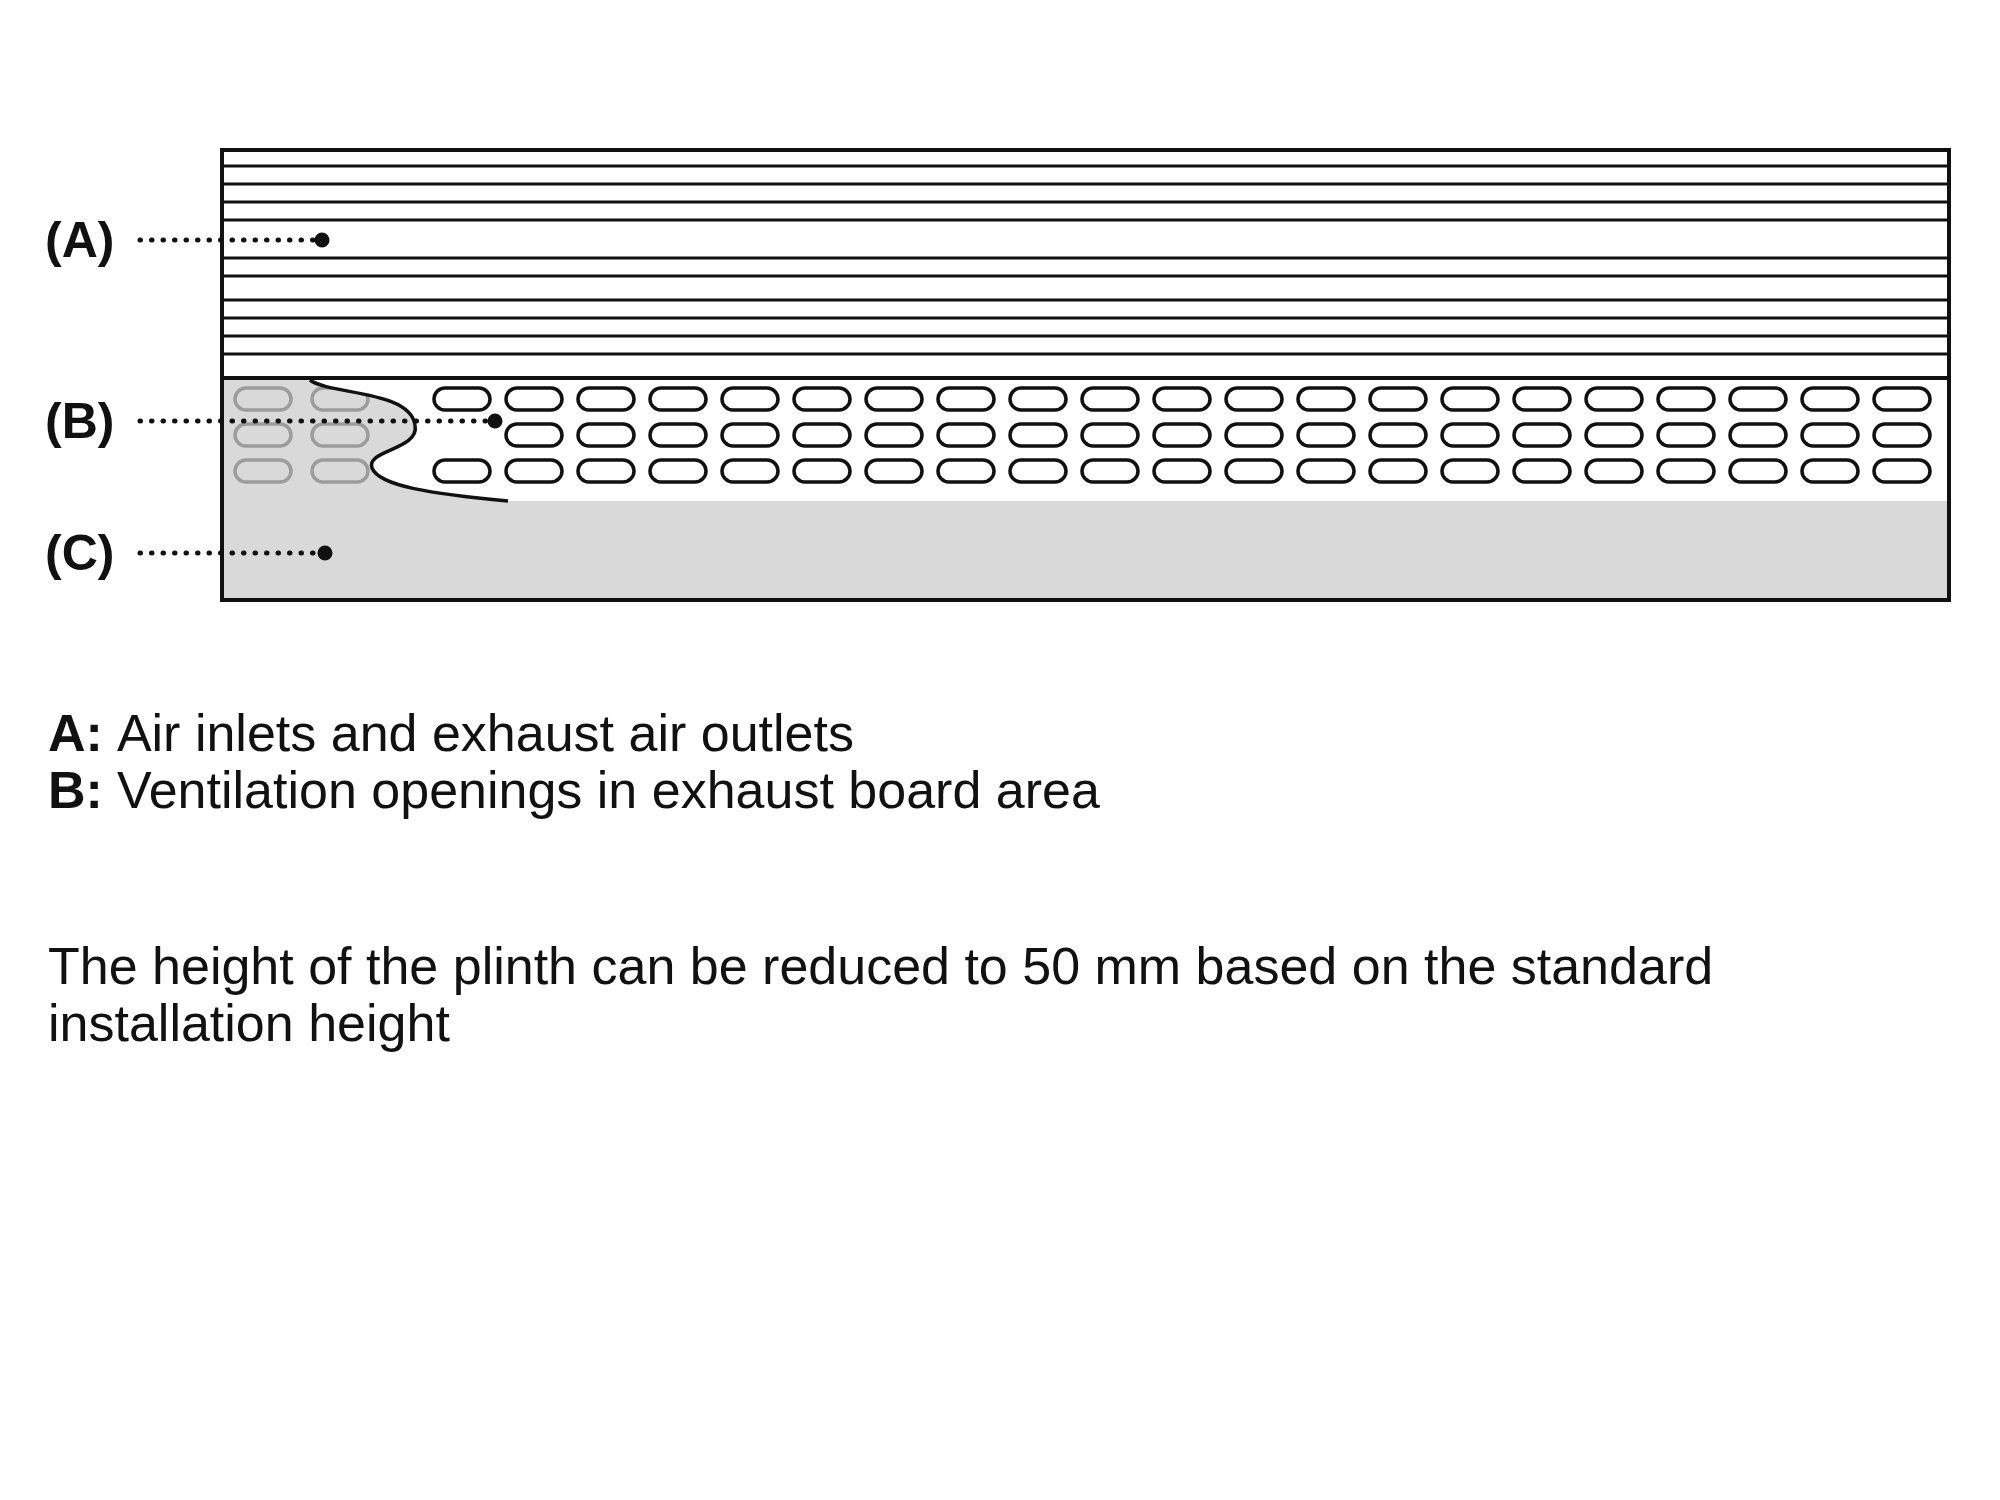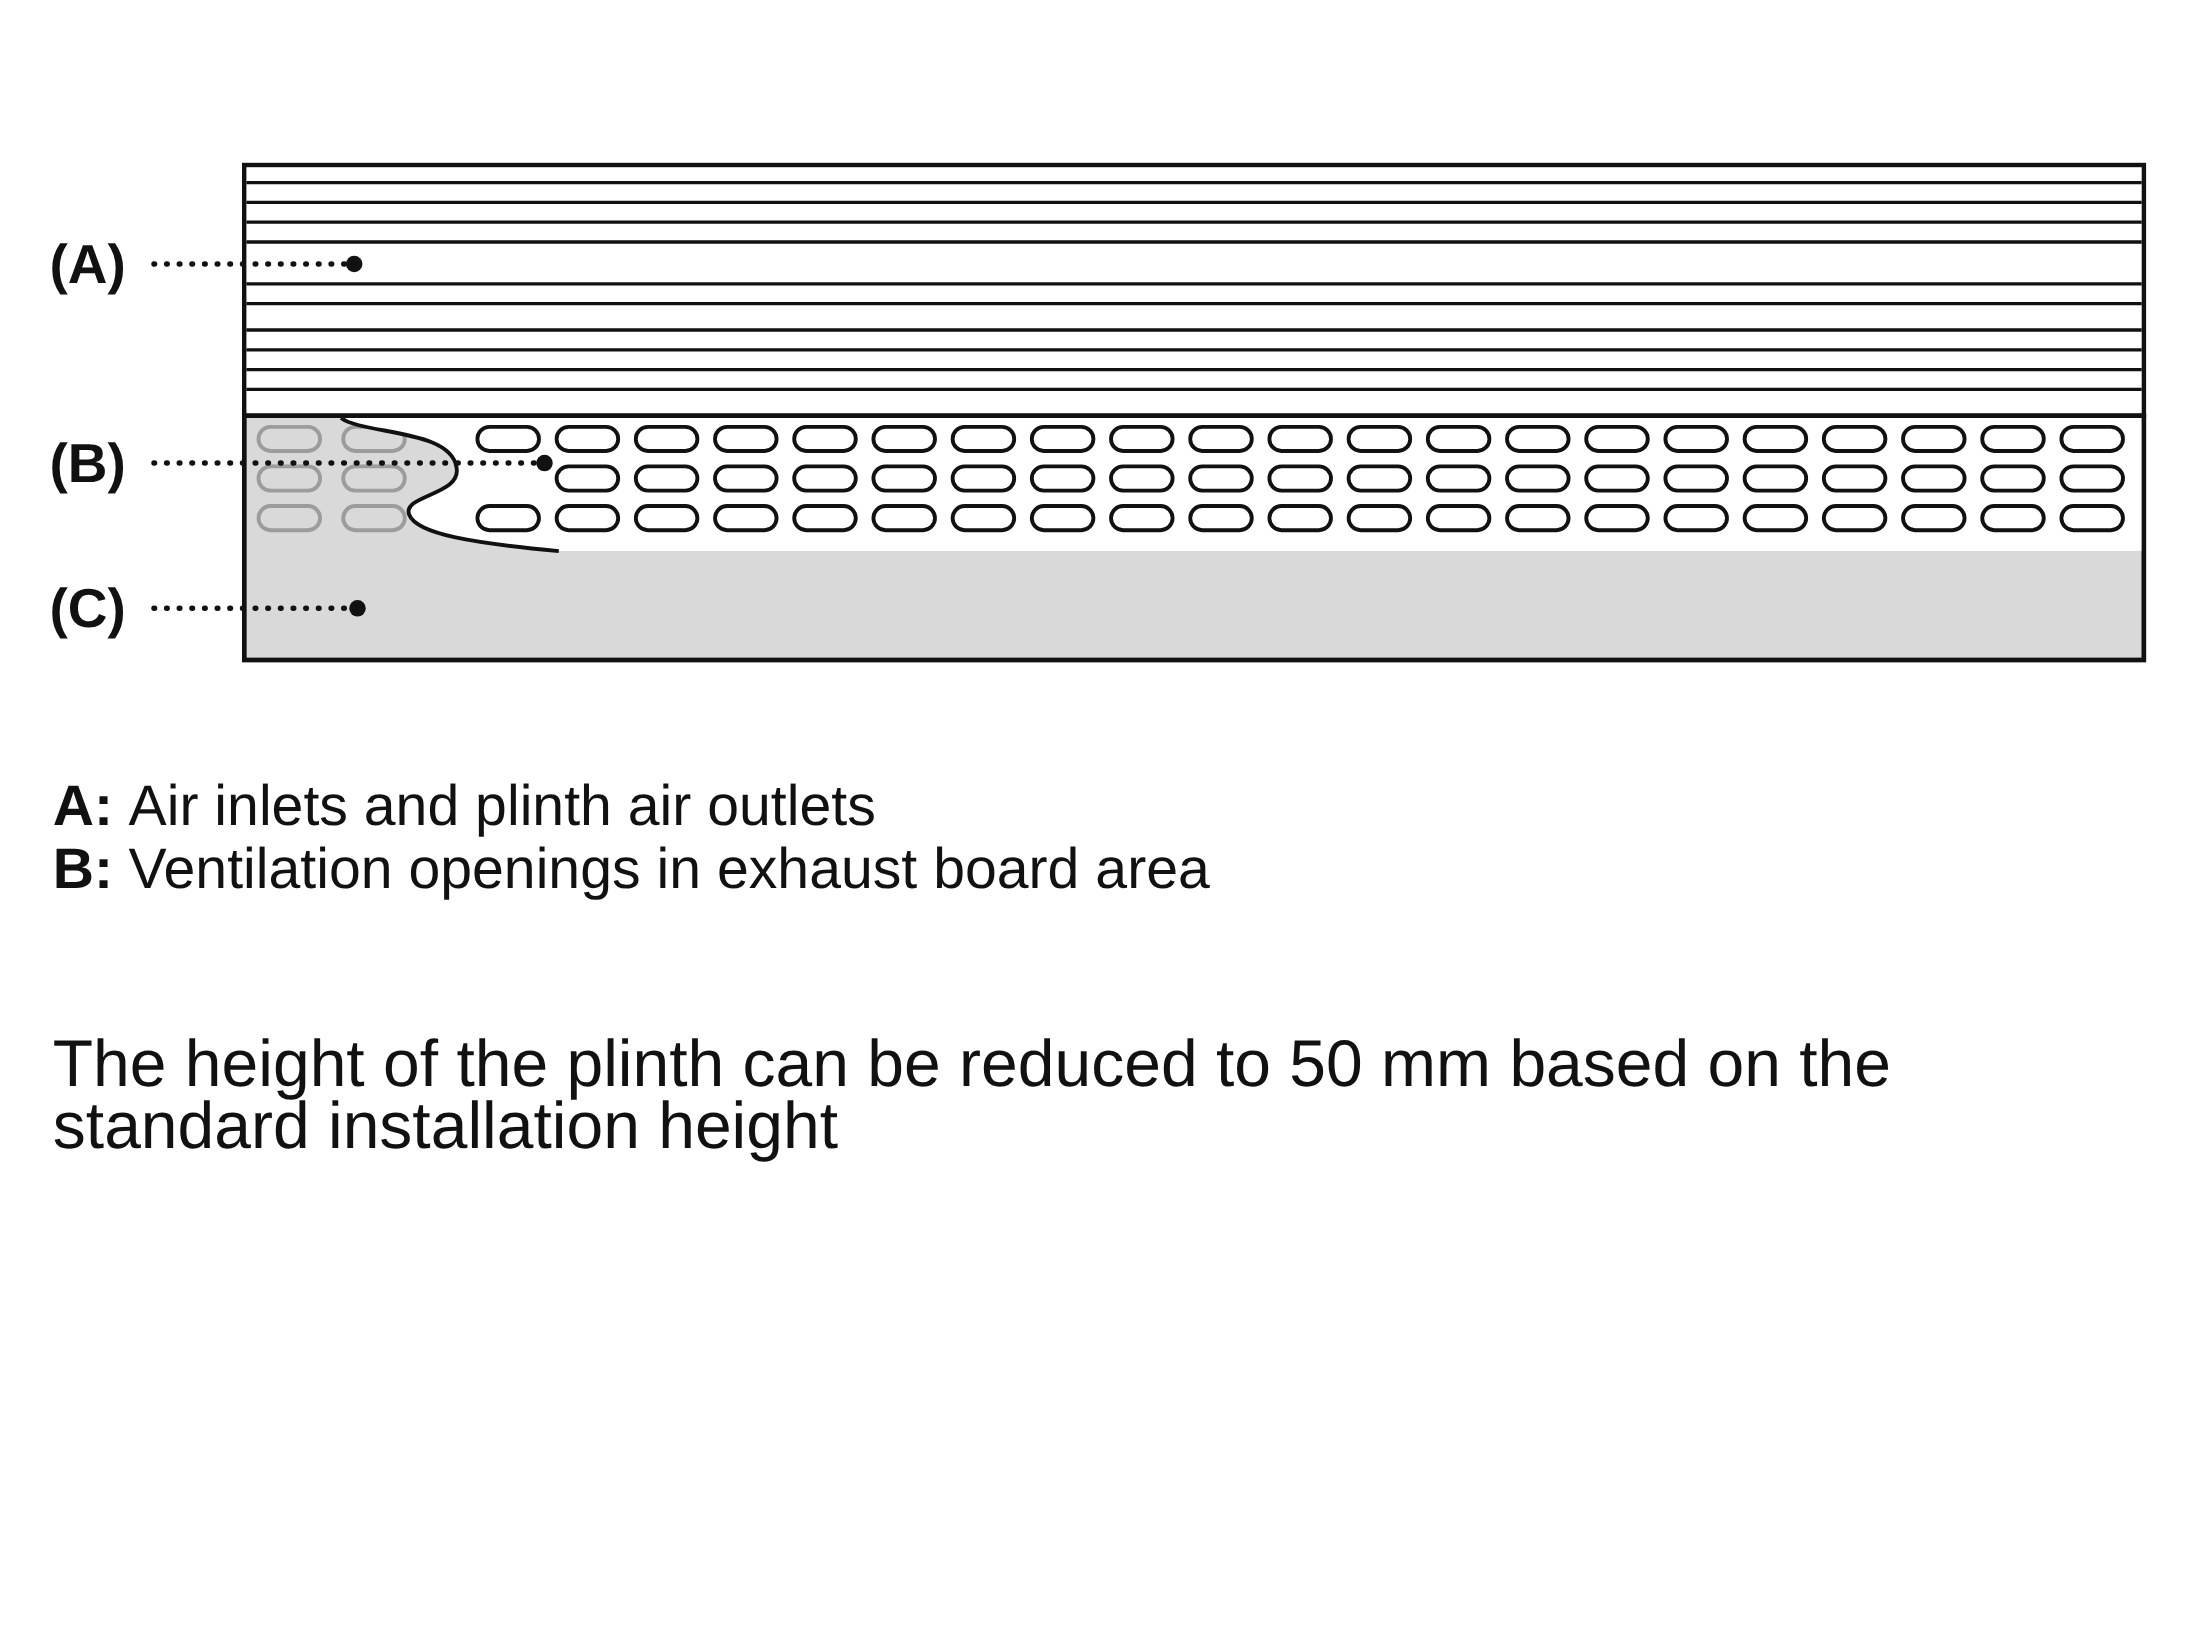--- a/index.html
+++ b/index.html
@@ -40,21 +40,21 @@
   .legend{
     position:absolute;left:48px;top:705px;
     font-size:52px;line-height:57px;
   }
   .legend-item{white-space:nowrap;}
   .legend-key{font-weight:700;margin-right:14px;}
 
   
   .notes{
     position:absolute;left:48px;top:938px;width:1780px;
-    font-size:60px;line-height:57px;
+    font-size:52px;line-height:57px;
   }
   .notes p{margin:0;}
 </style>
 </head>
 <body>
 
 <div class="page">
 
   <svg id="diagram-svg" width="2000" height="660" viewBox="0 0 2000 660">
     <defs>
@@ -167,21 +167,21 @@
       <circle class="dot" cx="325" cy="553" r="7.5"></circle>
     </g>
   </svg>
 
   <div class="callout-label" id="label-a">(A)</div>
   <div class="callout-label" id="label-b">(B)</div>
   <div class="callout-label" id="label-c">(C)</div>
 
   <div class="legend">
     <div class="legend-item">
-      <span class="legend-key">A:</span><span class="legend-text">Air inlets and plinth air outlets</span>
+      <span class="legend-key">A:</span><span class="legend-text">Air inlets and exhaust air outlets</span>
     </div>
     <div class="legend-item">
       <span class="legend-key">B:</span><span class="legend-text">Ventilation openings in exhaust board area</span>
     </div>
   </div>
 
   <div class="notes">
     <p>The height of the plinth can be reduced to 50 mm based on the standard installation height</p>
   </div>
 

